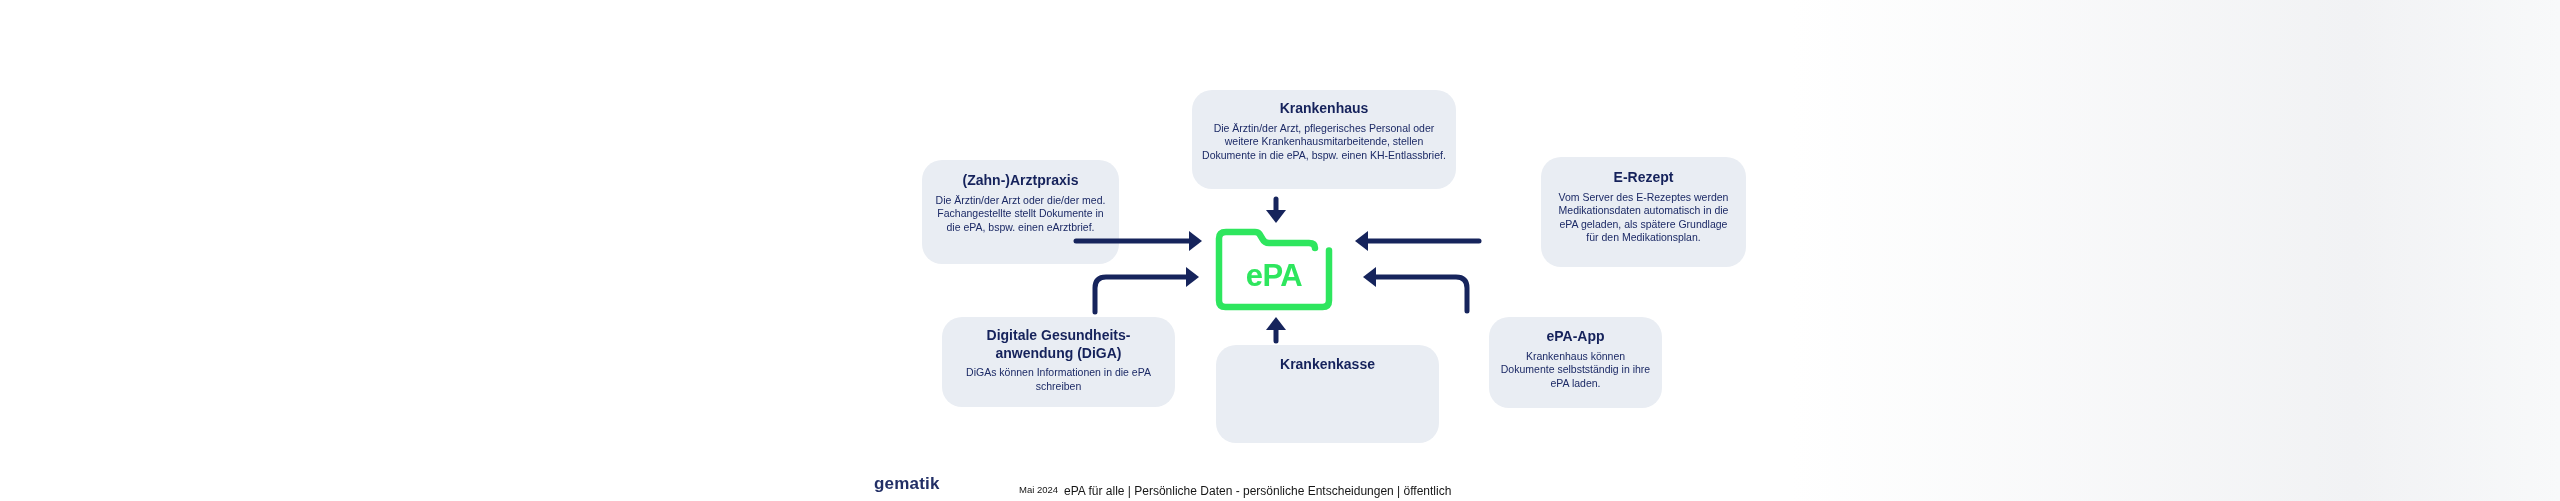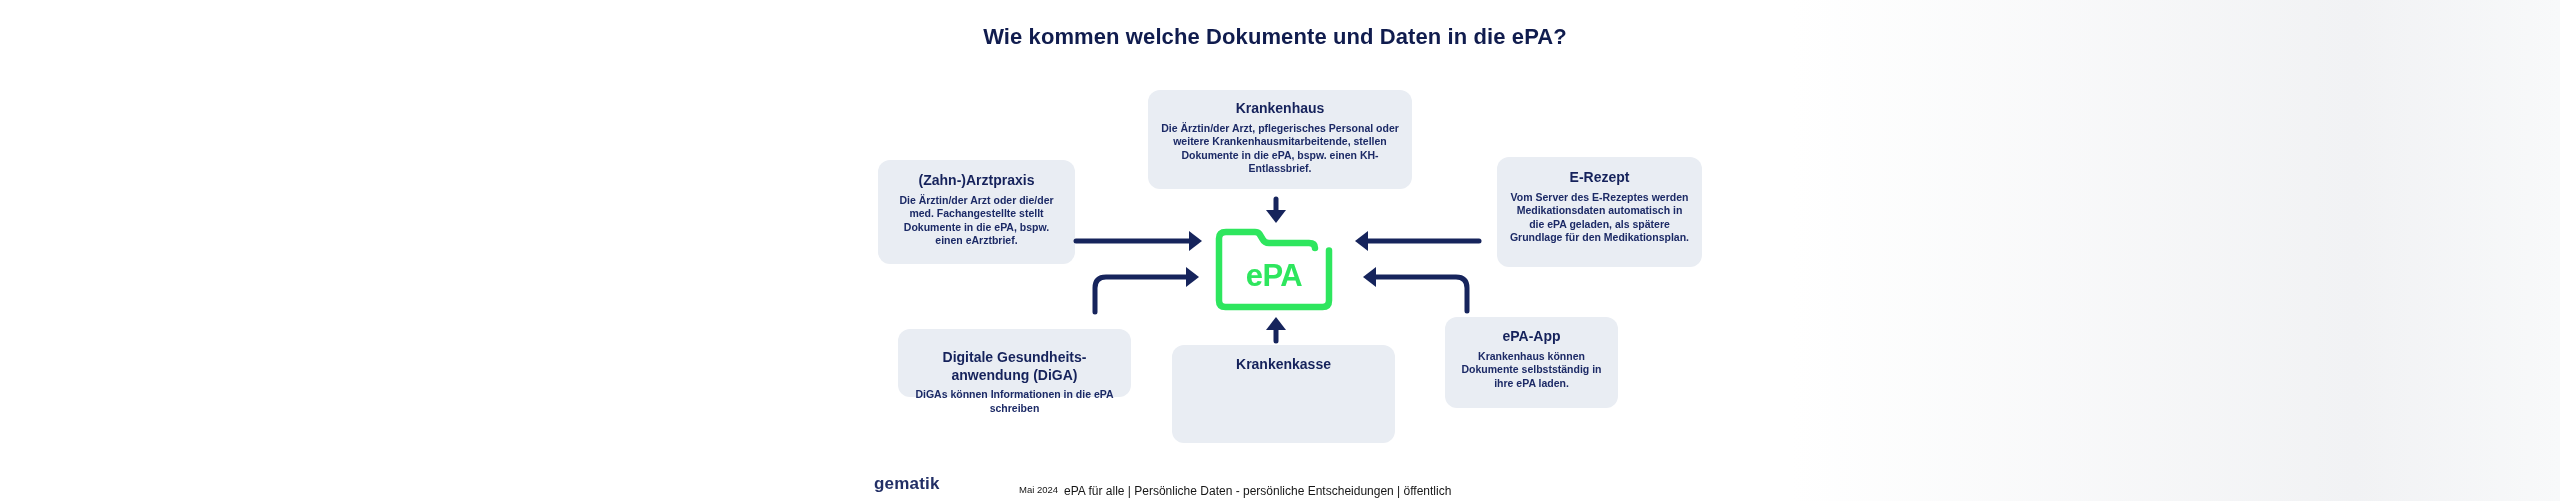--- a/index.html
+++ b/index.html
@@ -14,39 +14,40 @@
   .slide-title {
     position: absolute; left: 700px; top: 24px; width: 1150px;
     text-align: center;
     font-size: 22px; font-weight: 700; color: #101c4e;
     letter-spacing: 0.1px;
   }
 
   .card {
     position: absolute;
     background: #e9edf3;
-    border-radius: 12px;
+    border-radius: 20px;
     box-sizing: border-box;
     text-align: center;
     color: #1b2a63;
+    margin-left: 44px;
   }
   .card h3 {
     margin: 0 0 4px 0;
     font-size: 14px; font-weight: 700; color: #15225b;
     line-height: 1.25;
   }
   .card p {
     margin: 0;
-    font-size: 10.5px; line-height: 1.3; color: #1c2a66; font-weight: bold;
+    font-size: 10.5px; line-height: 1.3; color: #1c2a66;
   }
 
   .card-krankenhaus  { left: 1148px; top:  90px; width: 264px; height:  99px; padding: 10px 10px 0; }
   .card-arztpraxis   { left:  878px; top: 160px; width: 197px; height: 104px; padding: 12px 12px 0; }
   .card-erezept      { left: 1497px; top: 157px; width: 205px; height: 110px; padding: 12px 12px 0; }
-  .card-diga         { left:  898px; top: 329px; width: 233px; height:  68px; padding: 20px 14px 0; }
+  .card-diga         { left:  898px; top: 317px; width: 233px; height:  90px; padding: 10px 14px 0; }
   .card-krankenkasse { left: 1172px; top: 345px; width: 223px; height:  98px; padding: 11px 12px 0; text-align: center; }
   .card-epaapp       { left: 1445px; top: 317px; width: 173px; height:  91px; padding: 11px 10px 0; }
 
   .arrows-overlay, .epa-folder {
     position: absolute; pointer-events: none;
   }
   .arrows-overlay { left: 0; top: 0; }
   .epa-folder { left: 1215px; top: 228px; }
   .epa-folder text {
     font-family: "Liberation Sans", sans-serif;
@@ -64,21 +65,20 @@
   .footer-classification {
     position: absolute; left: 1064px; top: 484px;
     font-size: 12px; color: #161616;
   }
 </style>
 </head>
 <body>
 
 <div class="canvas">
 
-  <div class="slide-title">Wie kommen welche Dokumente und Daten in die ePA?</div>
 
   <div class="card card-krankenhaus">
     <h3>Krankenhaus</h3>
     <p>Die Ärztin/der Arzt, pflegerisches Personal oder weitere Krankenhausmitarbeitende, stellen Dokumente in die ePA, bspw. einen KH-Entlassbrief.</p>
   </div>
 
   <div class="card card-erezept">
     <h3>E-Rezept</h3>
     <p>Vom Server des E-Rezeptes werden Medikationsdaten automatisch in die ePA geladen, als spätere Grundlage für den Medikationsplan.</p>
   </div>

